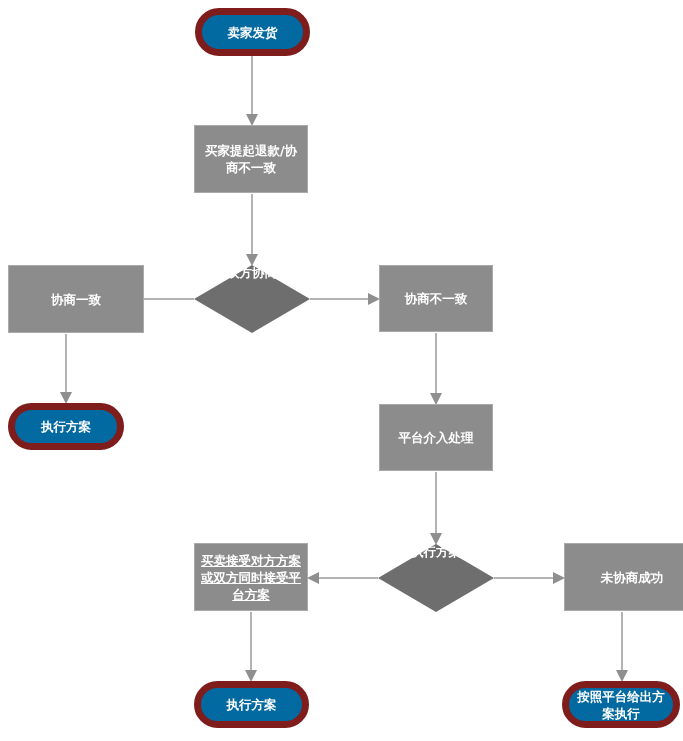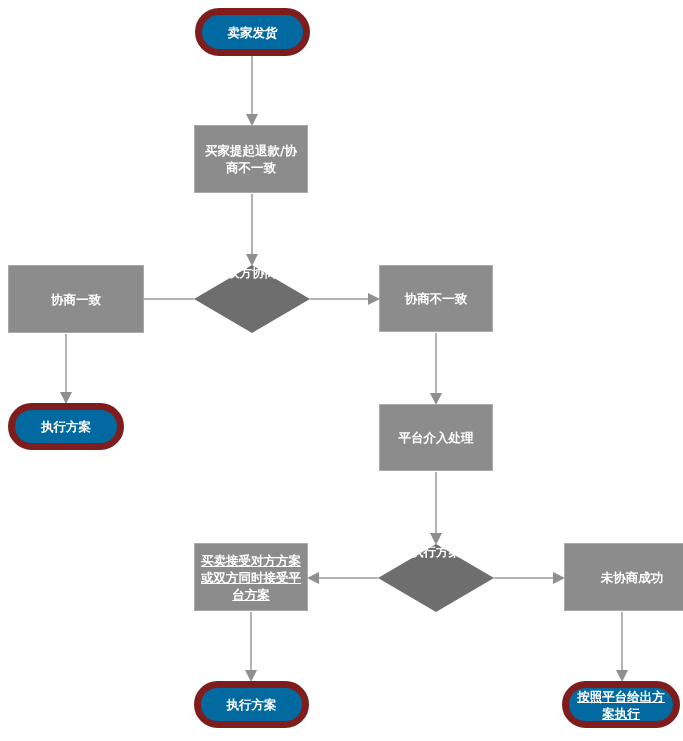--- a/index.html
+++ b/index.html
@@ -77,15 +77,15 @@
 </div>
 
 <div class="node pill" style="left:194px; top:681px; width:115px; height:47px;">
   <span>执行方案</span>
 </div>
 
 <div class="node box" style="left:564px; top:543px; width:136px; height:68px;align-items:center;">
   <span>未协商成功</span>
 </div>
 
-<div class="node pill" style="left:562px; top:681px; width:118px; height:47px; padding:0 4px;text-decoration:underline;">
+<div class="node pill" style="left:562px; top:681px; width:118px; height:47px; padding:0 4px;">
   <span>按照平台给出方案执行</span>
 </div>
 
 </body></html>

